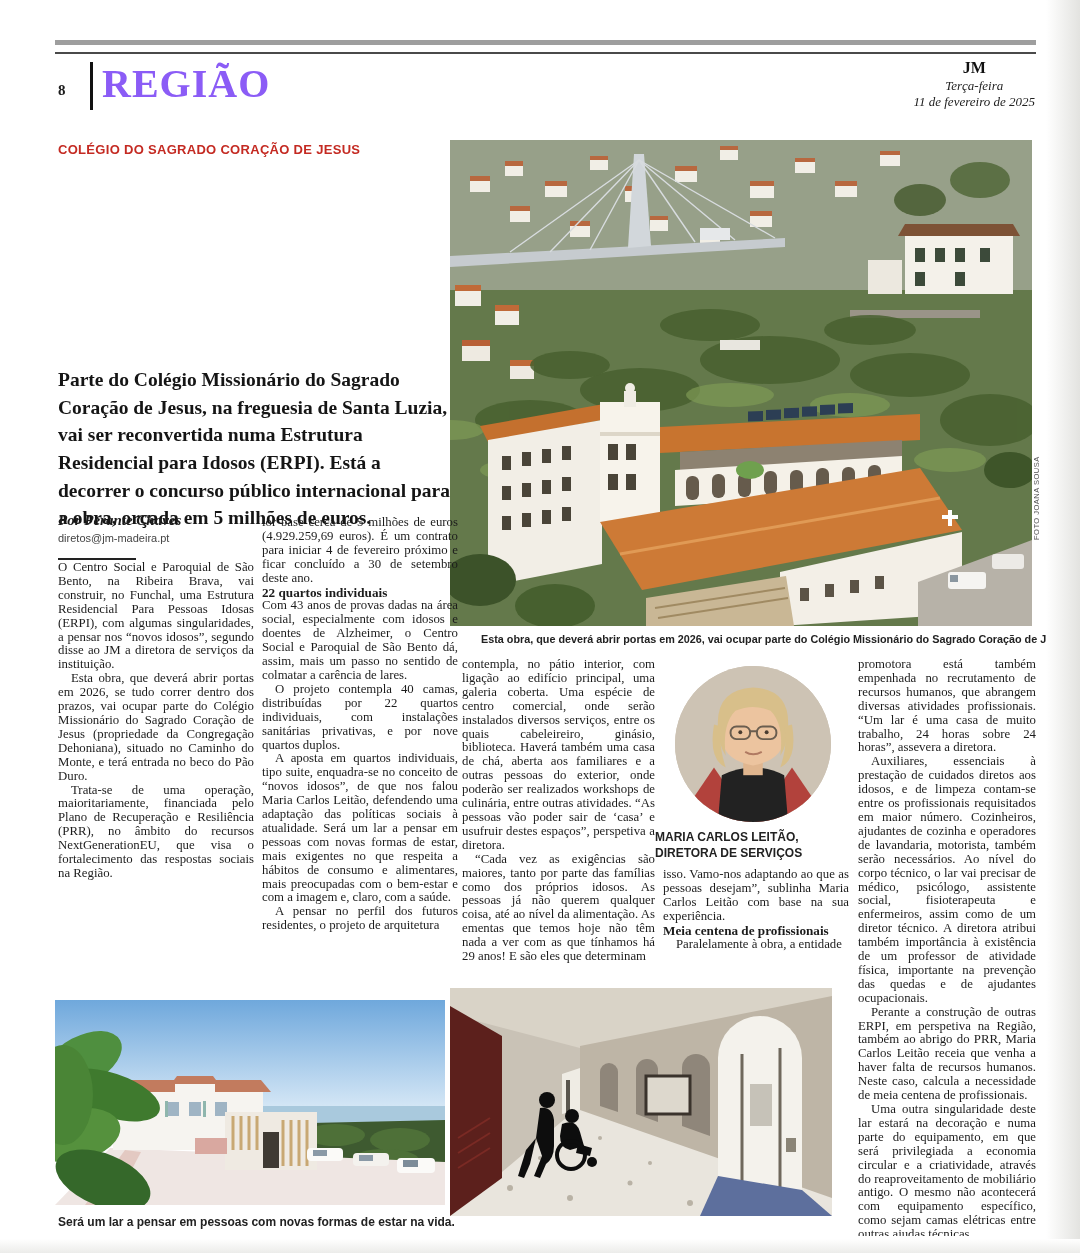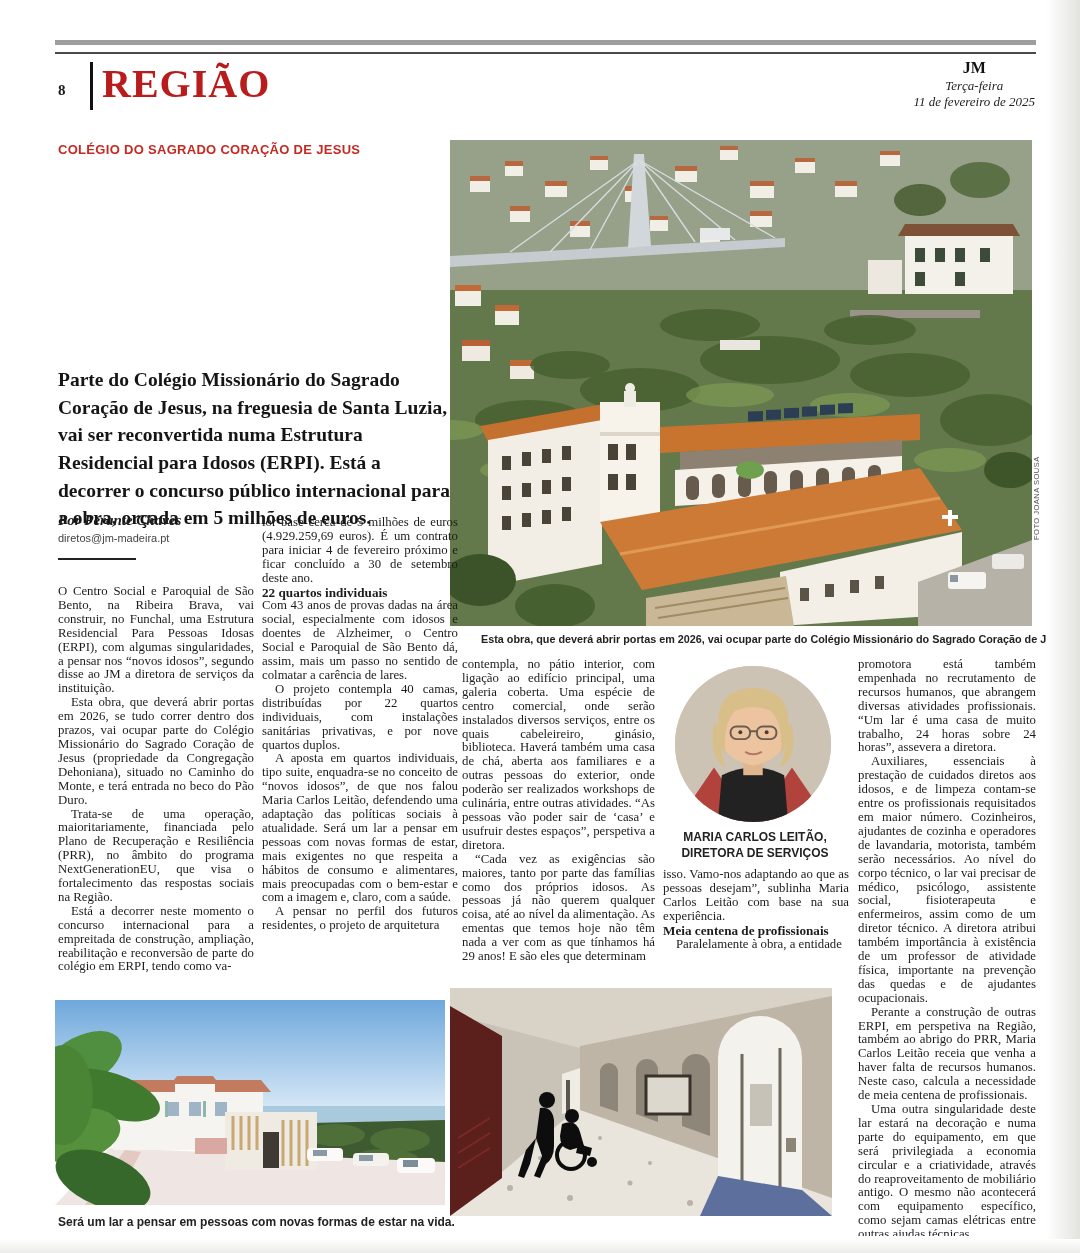--- a/index.html
+++ b/index.html
@@ -8,53 +8,53 @@
   
   .edge-right{position:absolute;top:0;right:0;width:34px;height:100%;
               background:linear-gradient(to right,#ffffff, #e3e3e0);}
   .edge-bottom{position:absolute;left:0;bottom:0;width:100%;height:14px;
                background:linear-gradient(to bottom,#ffffff,#ececea);}
   
   .rule-light{position:absolute;left:55px;width:981px;top:40px;height:5px;background:#9e9e9e;}
   .rule-dark{position:absolute;left:55px;width:981px;top:52px;height:2px;background:#4a4a4a;}
   .pageno{position:absolute;left:58px;top:82px;font-size:15px;font-weight:bold;}
   .section-bar{position:absolute;left:90px;top:62px;width:3px;height:48px;background:#111;}
-  .section{position:absolute;left:102px;top:60px;font-size:40px;font-weight:bold;letter-spacing:1px;color:#b91c1c;text-align:center;}
+  .section{position:absolute;left:102px;top:60px;font-size:40px;font-weight:bold;letter-spacing:1px;color:#8b5cf6;text-align:center;}
   .masthead{position:absolute;right:45px;top:58px;text-align:center;line-height:1.25;}
   .masthead .jm{font-size:16px;font-weight:bold;color:#111;}
   .masthead .it{font-style:italic;font-size:13px;color:#222;}
   
   .kicker{position:absolute;left:58px;top:142px;font-family:"Liberation Sans",sans-serif;
           font-weight:bold;font-size:13px;letter-spacing:.3px;color:#c42a22;text-align:center;}
   .headline{position:absolute;left:55px;top:165px;width:400px;font-weight:bold;font-size:55px;
             line-height:1.06;color:#111;letter-spacing:-1px;}
   .lede{position:absolute;left:58px;top:366px;width:398px;font-weight:bold;font-size:19.5px;
         line-height:1.42;color:#151515;}
   .byline{position:absolute;left:58px;top:512px;width:200px;}
   .byline .by{font-style:italic;font-weight:bold;font-size:15px;}
   .byline .em{font-family:"Liberation Sans",sans-serif;font-size:11px;color:#444;margin-top:3px;}
   .byline .brule{width:78px;height:2px;background:#222;margin-top:14px;}
   
   .col{position:absolute;font-size:12.8px;line-height:13.9px;text-align:justify;overflow:hidden;}
   .col p{margin:0;}
   .col p.ind{text-indent:13px;}
   .subhead{font-family:"Liberation Serif",serif;font-weight:bold;font-size:13.2px;margin:13px 0 1px 0;}
-  .c1{left:58px;top:585px;width:196px;height:410px;}
+  .c1{left:58px;top:561px;width:196px;height:410px;}
   .c2{left:262px;top:516px;width:196px;height:476px;}
   .c3{left:462px;top:658px;width:193px;height:330px;}
   .c4{left:663px;top:868px;width:186px;height:122px;}
   .c5{left:858px;top:658px;width:178px;height:578px;}
   
   .main-photo{position:absolute;left:450px;top:140px;width:582px;height:486px;overflow:hidden;background:#6d8257;}
   .main-caption{position:absolute;left:452px;top:633px;width:586px;font-family:"Liberation Sans",sans-serif;
                 font-weight:bold;font-size:10.8px;color:#222;white-space:nowrap;margin-left:29px;}
   .photo-credit{position:absolute;left:1032px;top:540px;width:90px;font-family:"Liberation Sans",sans-serif;
                 font-size:7.5px;color:#555;transform:rotate(-90deg);transform-origin:left top;letter-spacing:.5px;}
   .portrait{position:absolute;left:675px;top:666px;width:156px;height:156px;border-radius:50%;overflow:hidden;background:#cdc3b4;}
-  .portrait-caption{position:absolute;left:655px;top:830px;width:200px;text-align:center;
+  .portrait-caption{position:absolute;left:655px;top:830px;width:200px;text-align:left;
       font-family:"Liberation Sans",sans-serif;font-weight:bold;font-size:12px;line-height:1.3;color:#222;}
   .img-bl{position:absolute;left:55px;top:1000px;width:390px;height:205px;overflow:hidden;}
   .img-br{position:absolute;left:450px;top:988px;width:382px;height:228px;overflow:hidden;}
   .bottom-caption{position:absolute;left:58px;top:1215px;font-family:"Liberation Sans",sans-serif;
                   font-weight:bold;font-size:12px;color:#222;}
 </style>
 </head>
 <body>
 
 <div class="page">
@@ -260,22 +260,21 @@
       <rect x="542" y="414" width="32" height="15" rx="3" fill="#eceae6"></rect>
       <ellipse cx="560" cy="330" rx="26" ry="18" fill="#3e5529"></ellipse>
     </svg>
   </div>
   <div class="photo-credit">FOTO JOANA SOUSA</div>
   <div class="main-caption">Esta obra, que deverá abrir portas em 2026, vai ocupar parte do Colégio Missionário do Sagrado Coração de Jesus.</div>
 
   <div class="col c1">
     <p>O Centro Social e Paroquial de São Bento, na Ribeira Brava, vai construir, no Funchal, uma Estrutura Residencial Para Pessoas Idosas (ERPI), com algumas singularidades, a pensar nos “novos idosos”, segundo disse ao JM a diretora de serviços da instituição.</p>
     <p class="ind">Esta obra, que deverá abrir portas em 2026, se tudo correr dentro dos prazos, vai ocupar parte do Colégio Missionário do Sagrado Coração de Jesus (propriedade da Congregação Dehoniana), situado no Caminho do Monte, e terá entrada no beco do Pão Duro.</p>
-    <p class="ind">Trata-se de uma operação, maioritariamente, financiada pelo Plano de Recuperação e Resiliência (PRR), no âmbito do programa NextGenerationEU, que visa o fortalecimento das respostas sociais na Região.</p>
-    <p class="ind">Está a decorrer neste momento o concurso internacional para a empreitada de construção, ampliação, reabilitação e reconversão de parte do colégio em ERPI, tendo como va-</p>
+    <p class="ind">Trata-se de uma operação, maioritariamente, financiada pelo Plano de Recuperação e Resiliência (PRR), no âmbito do recursos NextGenerationEU, que visa o fortalecimento das respostas sociais na Região.</p>
   </div>
 
   <div class="col c2">
     <p>lor base cerca de 5 milhões de euros (4.929.259,69 euros). É um contrato para iniciar 4 de fevereiro próximo e ficar concluído a 30 de setembro deste ano.</p>
     <p class="subhead">22 quartos individuais</p>
     <p>Com 43 anos de provas dadas na área social, especialmente com idosos e doentes de Alzheimer, o Centro Social e Paroquial de São Bento dá, assim, mais um passo no sentido de colmatar a carência de lares.</p>
     <p class="ind">O projeto contempla 40 camas, distribuídas por 22 quartos individuais, com instalações sanitárias privativas, e por nove quartos duplos.</p>
     <p class="ind">A aposta em quartos individuais, tipo suite, enquadra-se no conceito de “novos idosos”, de que nos falou Maria Carlos Leitão, defendendo uma adaptação das políticas sociais à atualidade. Será um lar a pensar em pessoas com novas formas de estar, mais exigentes no que respeita a hábitos de consumo e alimentares, mais preocupadas com o bem-estar e com a imagem e, claro, com a saúde.</p>
     <p class="ind">A pensar no perfil dos futuros residentes, o projeto de arquitetura</p>
   </div>

